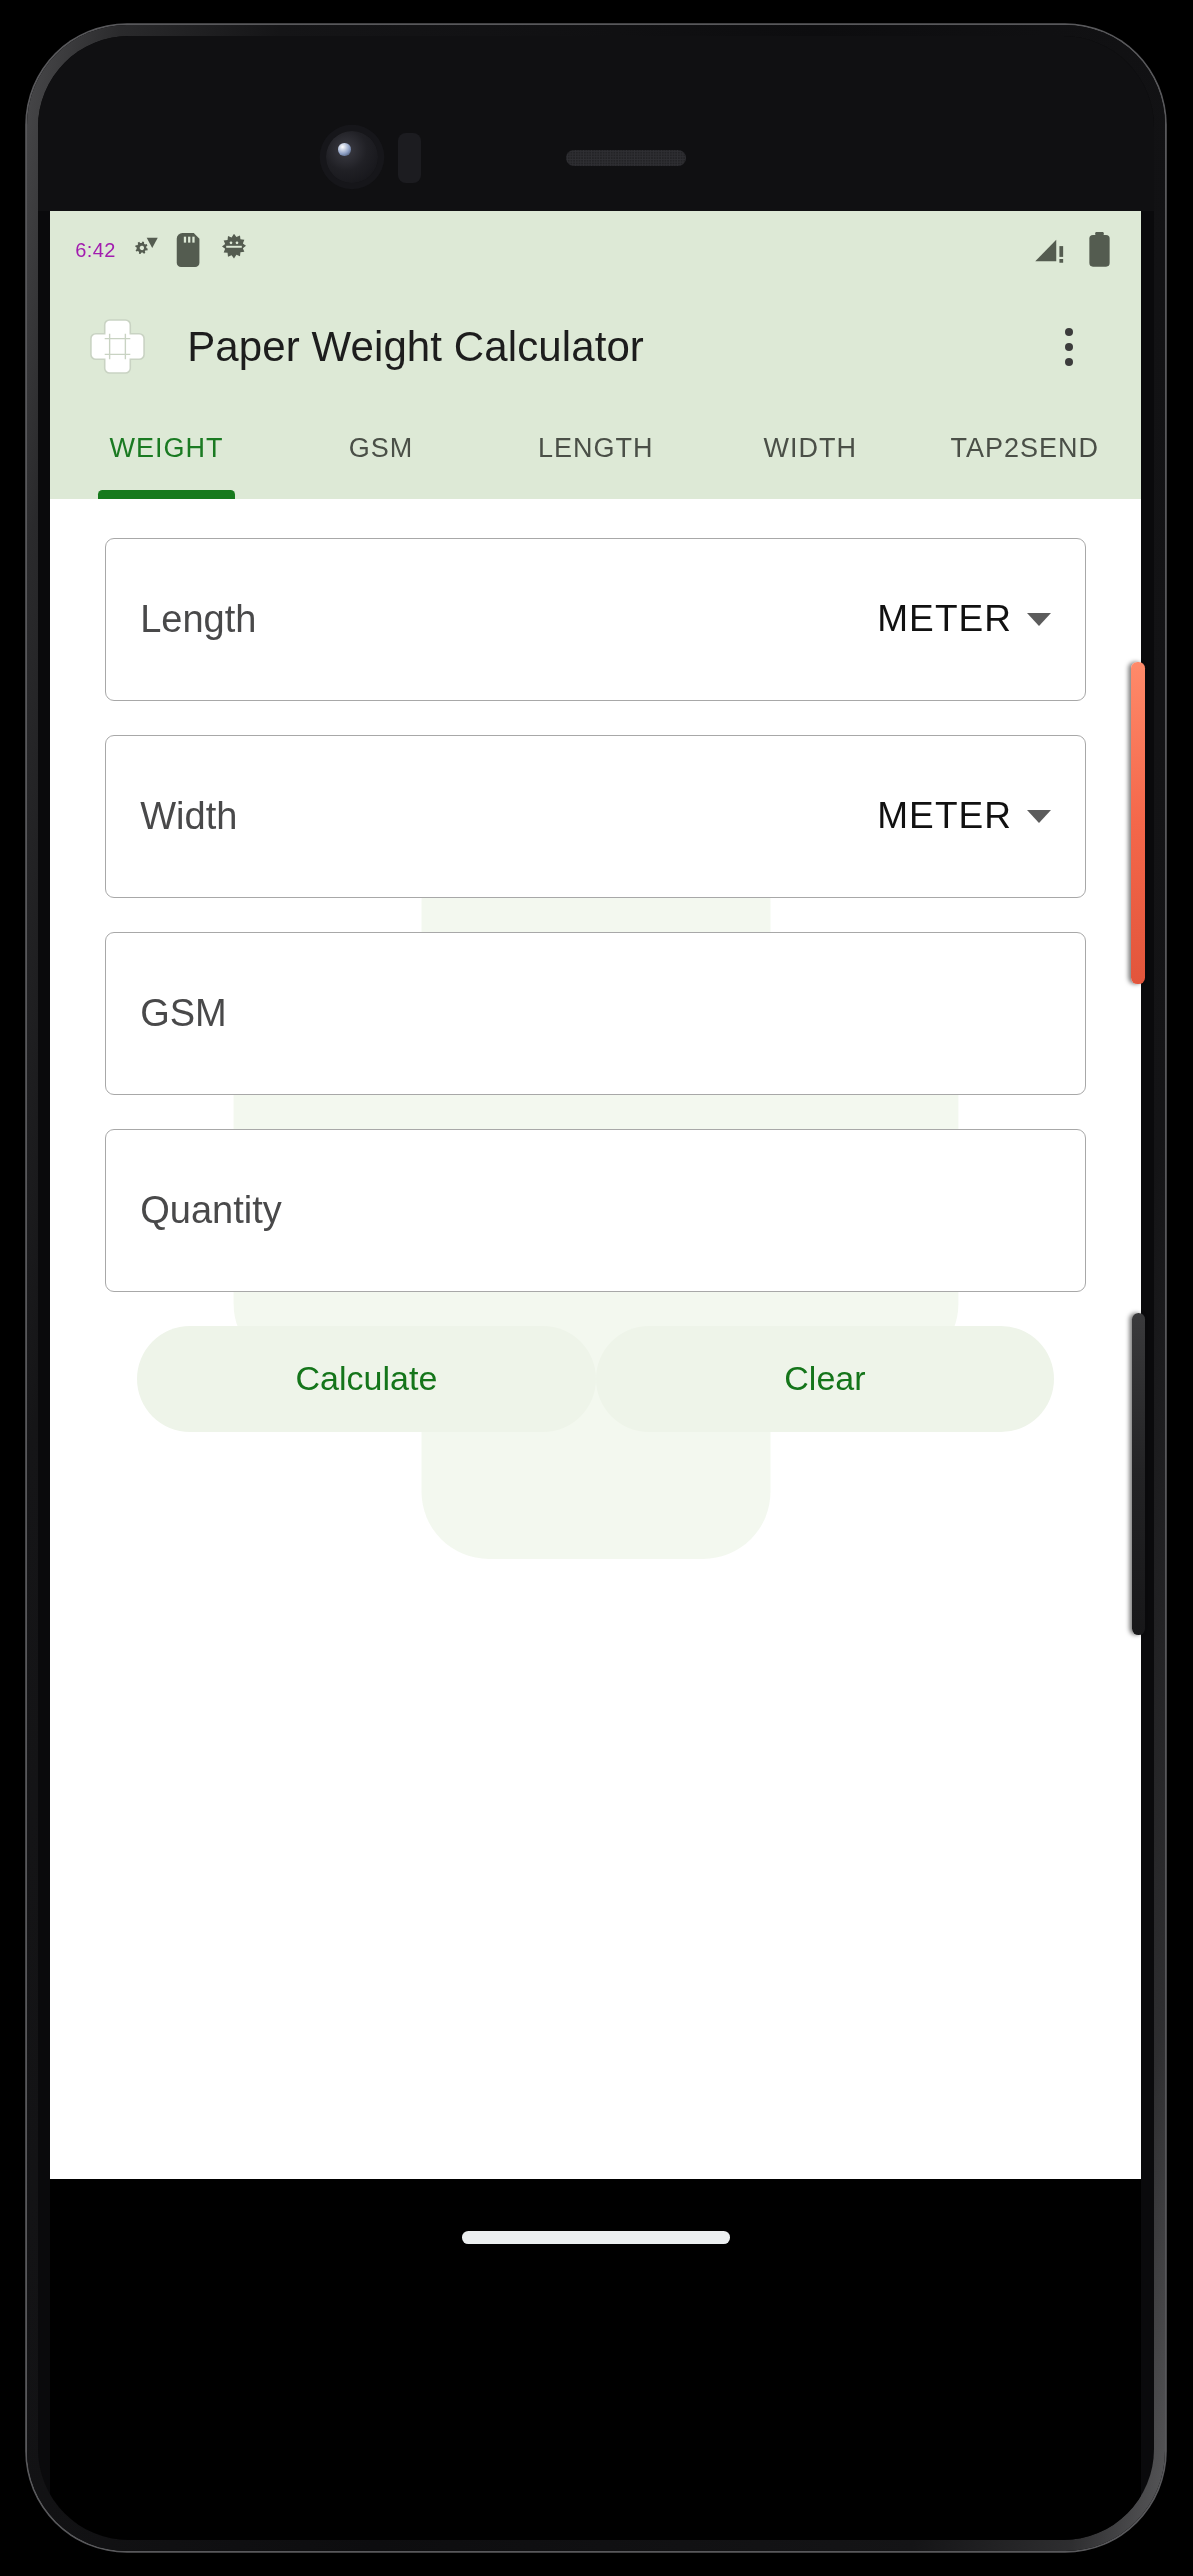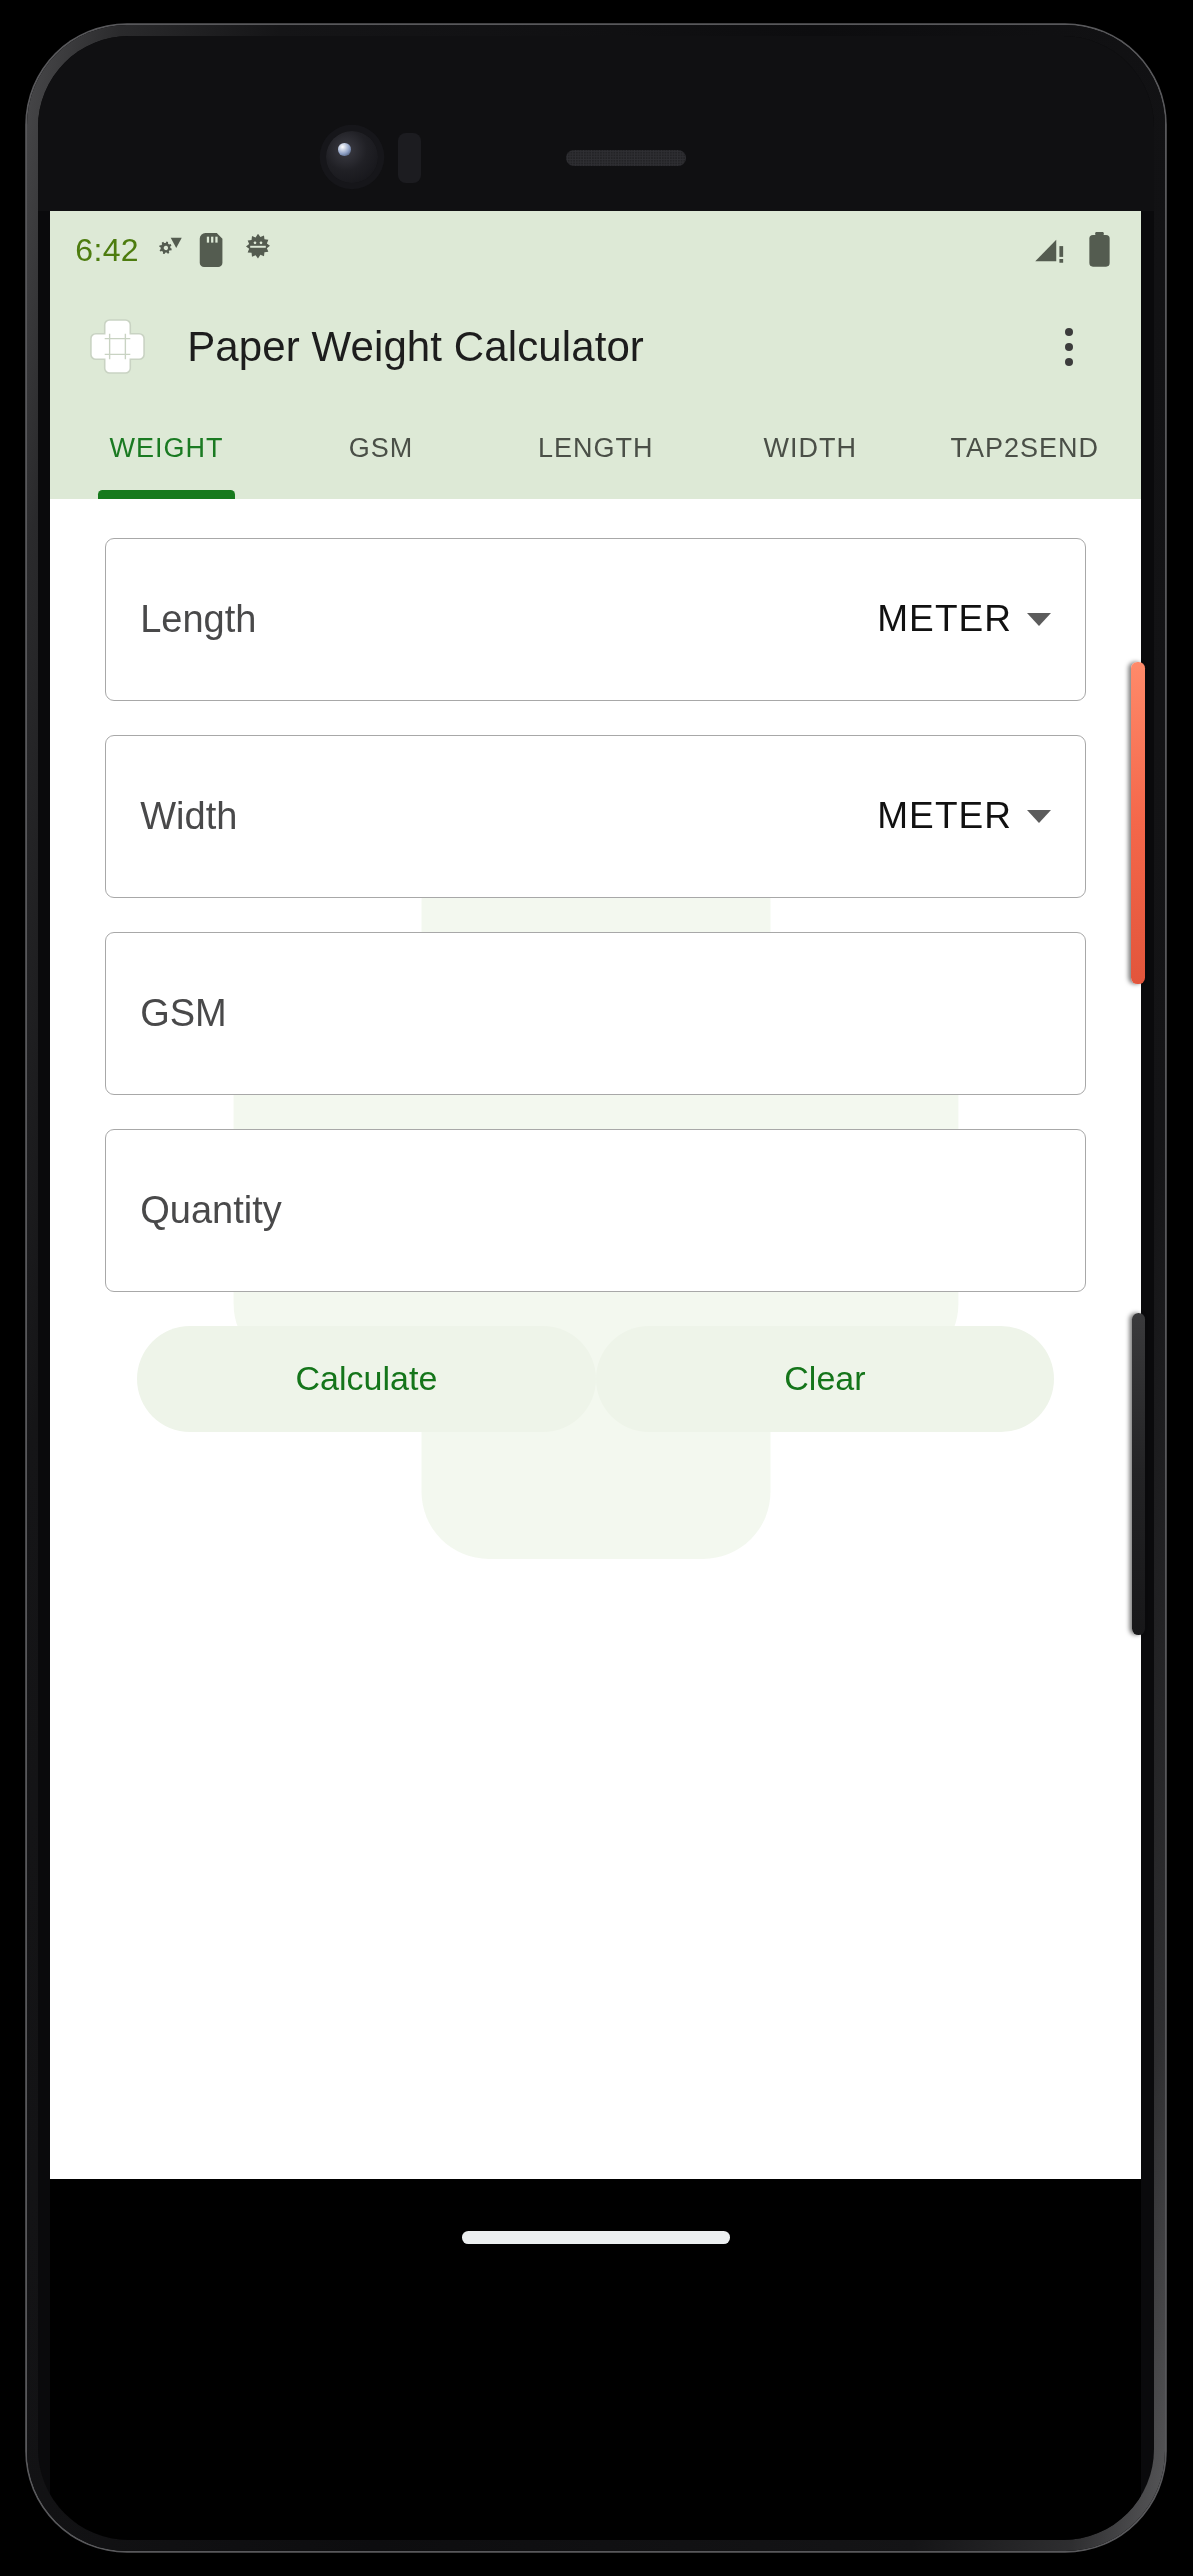--- a/index.html
+++ b/index.html
@@ -95,21 +95,21 @@
   
   .statusbar {
     position: relative;
     height: 79px;
     background: #dde9d6;
     display: flex; align-items: center;
     padding: 0 30px 0 25px;
   }
   .sb-left { display: flex; align-items: center; gap: 12.5px; }
   .sb-time {
-    font-size: 32px; color: #4d7c0f; letter-spacing: 0.4px;
+    font-size: 20px; color: #a21caf; letter-spacing: 0.4px;
     font-family: "Liberation Sans", sans-serif;
   }
   .sb-spacer { flex: 1; }
   .sb-right { display: flex; align-items: center; gap: 19.7px; }
   .sb-icon { display: block; }
 
   
   .appbar {
     height: 114px;
     background: #dde9d6;

